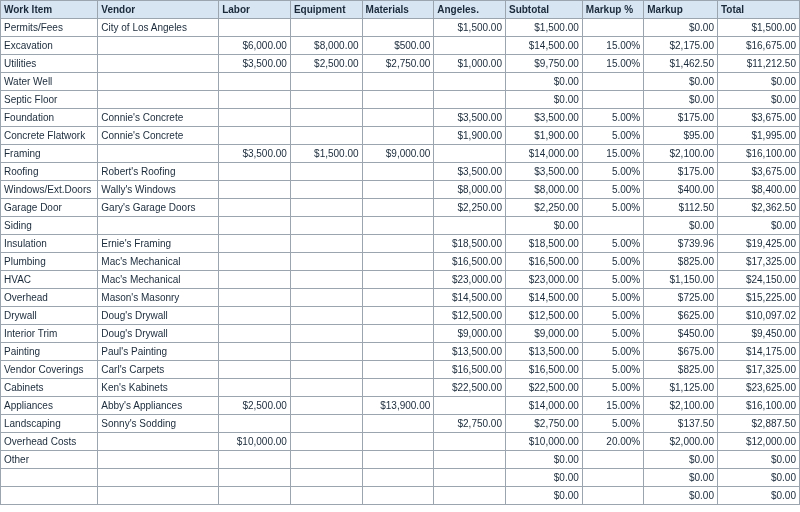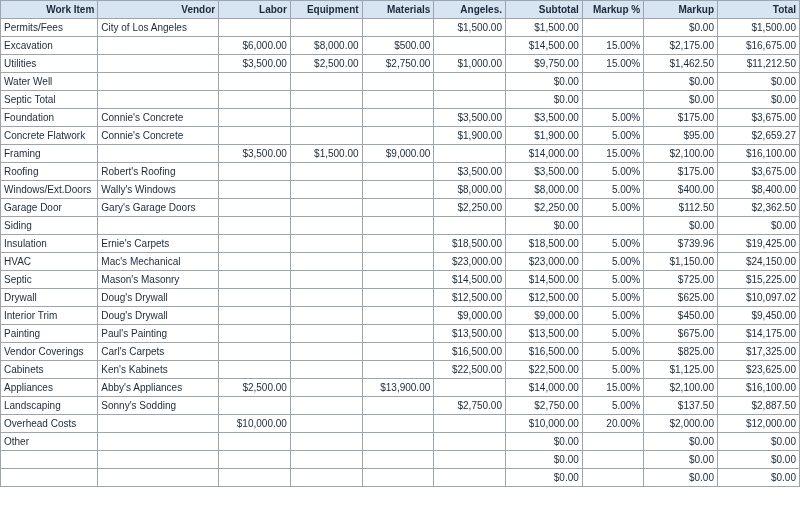--- a/index.html
+++ b/index.html
@@ -14,21 +14,21 @@
   }
   th, td {
     border: 1px solid #9aa5b0;
     padding: 1px 3px;
     height: 15px;
     white-space: nowrap;
     overflow: hidden;
   }
   th {
     background: #d7e4f2;
-    text-align: right;
+    text-align: left;
     font-weight: bold;
     color: #1a2a3a;
   }
   td {
     background: #fff;
     color: #1a2a3a;
   }
   .num { text-align: right; }
   
   col.c0 { width: 95px; }
@@ -115,21 +115,21 @@
         <td class="num"></td>
         <td class="num"></td>
         <td class="num"></td>
         <td class="num"></td>
         <td class="num">$0.00</td>
         <td class="num"></td>
         <td class="num">$0.00</td>
         <td class="num">$0.00</td>
       </tr>
       <tr>
-        <td>Septic Total</td>
+        <td>Septic Floor</td>
         <td></td>
         <td class="num"></td>
         <td class="num"></td>
         <td class="num"></td>
         <td class="num"></td>
         <td class="num">$0.00</td>
         <td class="num"></td>
         <td class="num">$0.00</td>
         <td class="num">$0.00</td>
       </tr>
@@ -148,21 +148,21 @@
       <tr>
         <td>Concrete Flatwork</td>
         <td>Connie's Concrete</td>
         <td class="num"></td>
         <td class="num"></td>
         <td class="num"></td>
         <td class="num">$1,900.00</td>
         <td class="num">$1,900.00</td>
         <td class="num">5.00%</td>
         <td class="num">$95.00</td>
-        <td class="num">$2,659.27</td>
+        <td class="num">$1,995.00</td>
       </tr>
       <tr>
         <td>Framing</td>
         <td></td>
         <td class="num">$3,500.00</td>
         <td class="num">$1,500.00</td>
         <td class="num">$9,000.00</td>
         <td class="num"></td>
         <td class="num">$14,000.00</td>
         <td class="num">15.00%</td>
@@ -212,44 +212,56 @@
         <td class="num"></td>
         <td class="num"></td>
         <td class="num"></td>
         <td class="num">$0.00</td>
         <td class="num"></td>
         <td class="num">$0.00</td>
         <td class="num">$0.00</td>
       </tr>
       <tr>
         <td>Insulation</td>
-        <td>Ernie's Carpets</td>
+        <td>Ernie's Framing</td>
         <td class="num"></td>
         <td class="num"></td>
         <td class="num"></td>
         <td class="num">$18,500.00</td>
         <td class="num">$18,500.00</td>
         <td class="num">5.00%</td>
         <td class="num">$739.96</td>
         <td class="num">$19,425.00</td>
       </tr>
       <tr>
+        <td>Plumbing</td>
+        <td>Mac's Mechanical</td>
+        <td class="num"></td>
+        <td class="num"></td>
+        <td class="num"></td>
+        <td class="num">$16,500.00</td>
+        <td class="num">$16,500.00</td>
+        <td class="num">5.00%</td>
+        <td class="num">$825.00</td>
+        <td class="num">$17,325.00</td>
+      </tr>
+      <tr>
         <td>HVAC</td>
         <td>Mac's Mechanical</td>
         <td class="num"></td>
         <td class="num"></td>
         <td class="num"></td>
         <td class="num">$23,000.00</td>
         <td class="num">$23,000.00</td>
         <td class="num">5.00%</td>
         <td class="num">$1,150.00</td>
         <td class="num">$24,150.00</td>
       </tr>
       <tr>
-        <td>Septic</td>
+        <td>Overhead</td>
         <td>Mason's Masonry</td>
         <td class="num"></td>
         <td class="num"></td>
         <td class="num"></td>
         <td class="num">$14,500.00</td>
         <td class="num">$14,500.00</td>
         <td class="num">5.00%</td>
         <td class="num">$725.00</td>
         <td class="num">$15,225.00</td>
       </tr>

